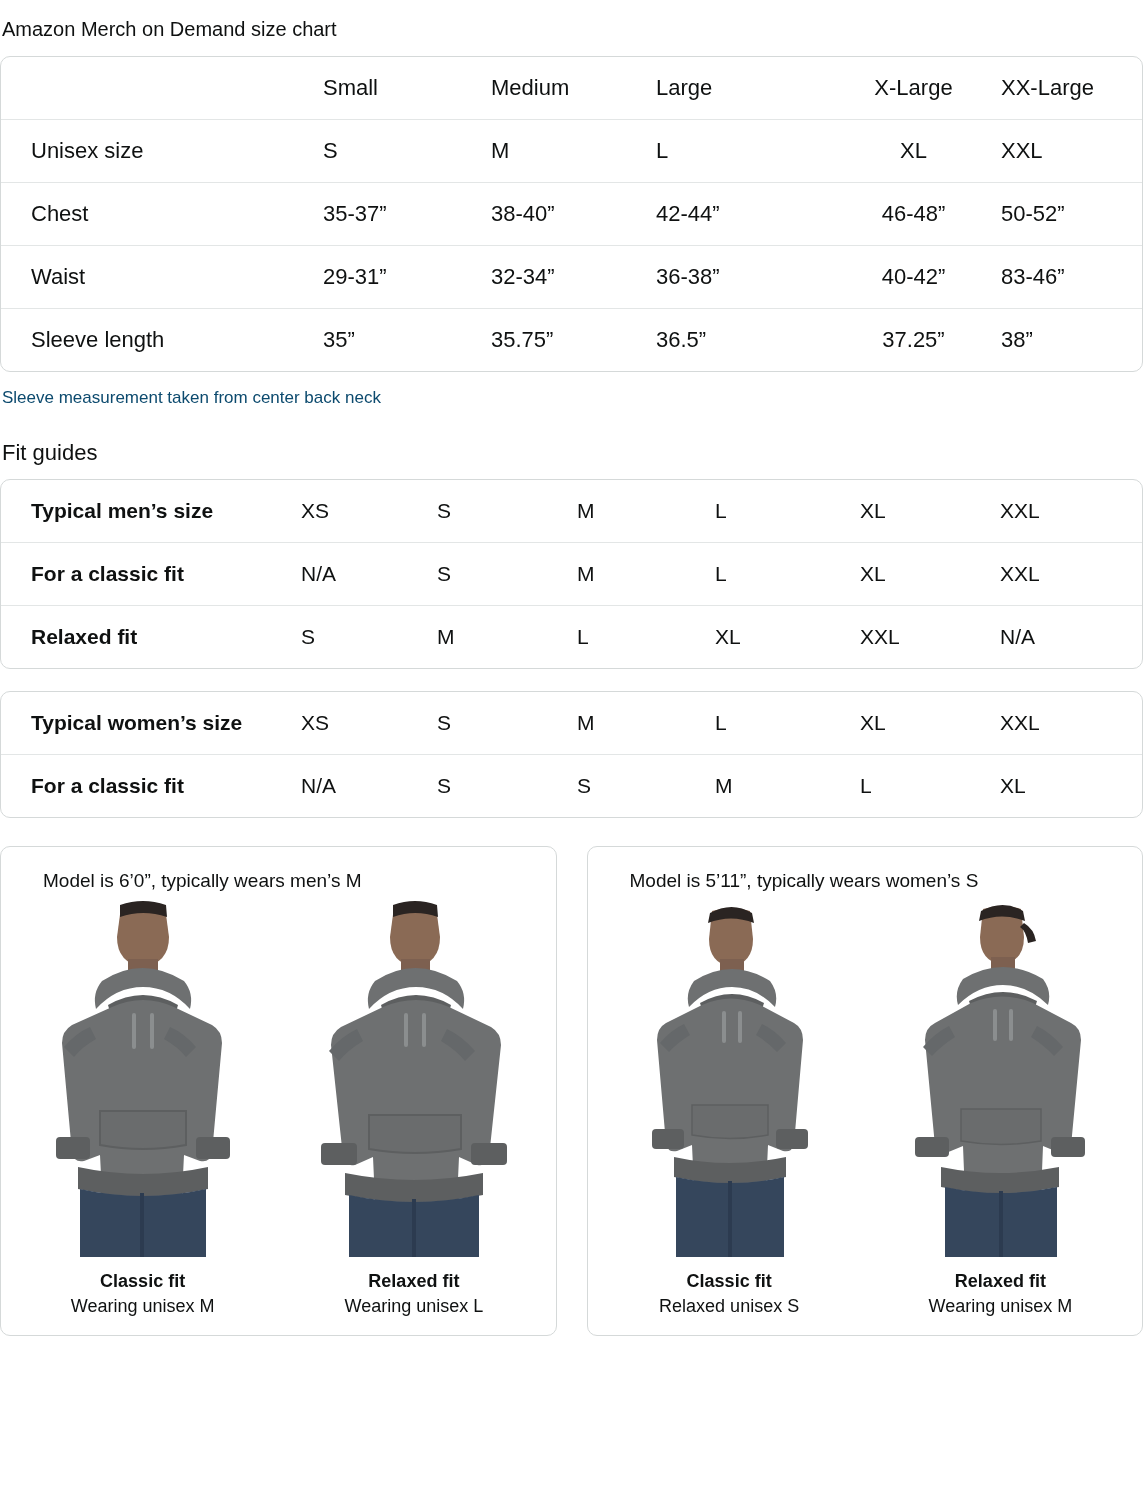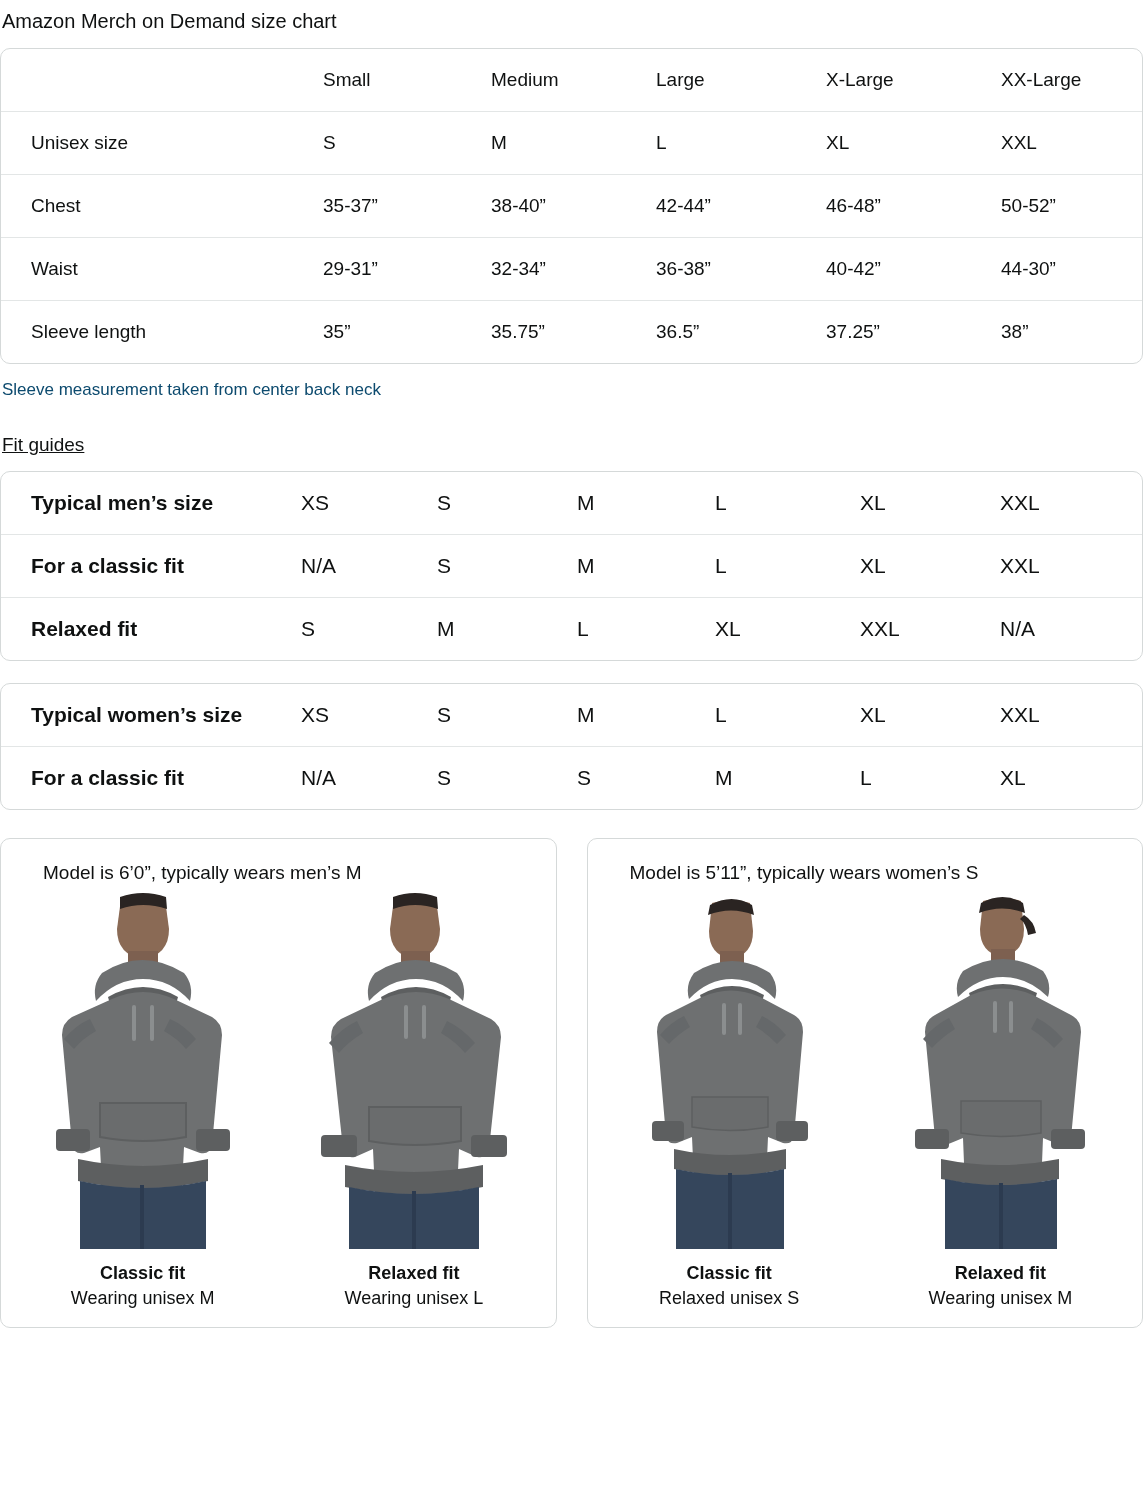--- a/index.html
+++ b/index.html
@@ -16,64 +16,63 @@
     -webkit-font-smoothing: antialiased;
   }
   .page {
     width: 1143px;
     padding: 4px 0 0 0;
   }
   .doc-title {
     font-size: 20px;
     line-height: 26px;
     color: #0f1111;
-    margin: 4px 0 14px 2px;
+    margin: 12px 0 14px 2px;
     font-weight: 400;
   }
   .card {
     border: 1px solid #d5d9d9;
     border-radius: 10px;
     overflow: hidden;
     background: #fff;
   }
   table {
     width: 100%;
     border-collapse: collapse;
     table-layout: fixed;
   }
   
   .size-table td, .size-table th {
     text-align: left;
-    font-size: 19px;
+    font-size: 22px;
     line-height: 24px;
     padding: 19px 0 19px 0;
     vertical-align: middle;
     border-bottom: 1px solid #e3e6e6;
     font-weight: 400;
   }
   .size-table tr:last-child td { border-bottom: none; }
   .size-table th { font-weight: 400; }
   .size-table .c0 { width: 322px; padding-left: 30px; }
   .size-table .c1 { width: 168px; }
   .size-table .c2 { width: 165px; }
   .size-table .c3 { width: 170px; }
-  .size-table .c4 { width: 175px; }
+  .size-table .c4 { width: 175px; text-align: center; }
   .size-table .c5 { width: auto; }
   .rowlabel { font-weight: 700; }
   .note {
     font-size: 17px;
     line-height: 22px;
     color: #0c4a6e;
     margin: 15px 0 0 2px;
   }
   .section-title {
-    font-size: 19px;
+    font-size: 22px;
     line-height: 24px;
     margin: 32px 0 14px 2px;
-    text-decoration: underline;
   }
   
   .fit-table td {
     text-align: left;
     font-size: 21px;
     line-height: 24px;
     padding: 19px 0;
     border-bottom: 1px solid #e3e6e6;
     font-weight: 400;
     vertical-align: middle;
@@ -162,21 +161,21 @@
           <td class="c3">42-44”</td>
           <td class="c4">46-48”</td>
           <td class="c5">50-52”</td>
         </tr>
         <tr>
           <td class="c0 rowlabel">Waist</td>
           <td class="c1">29-31”</td>
           <td class="c2">32-34”</td>
           <td class="c3">36-38”</td>
           <td class="c4">40-42”</td>
-          <td class="c5">44-30”</td>
+          <td class="c5">83-46”</td>
         </tr>
         <tr>
           <td class="c0 rowlabel">Sleeve length</td>
           <td class="c1">35”</td>
           <td class="c2">35.75”</td>
           <td class="c3">36.5”</td>
           <td class="c4">37.25”</td>
           <td class="c5">38”</td>
         </tr>
       </tbody>

